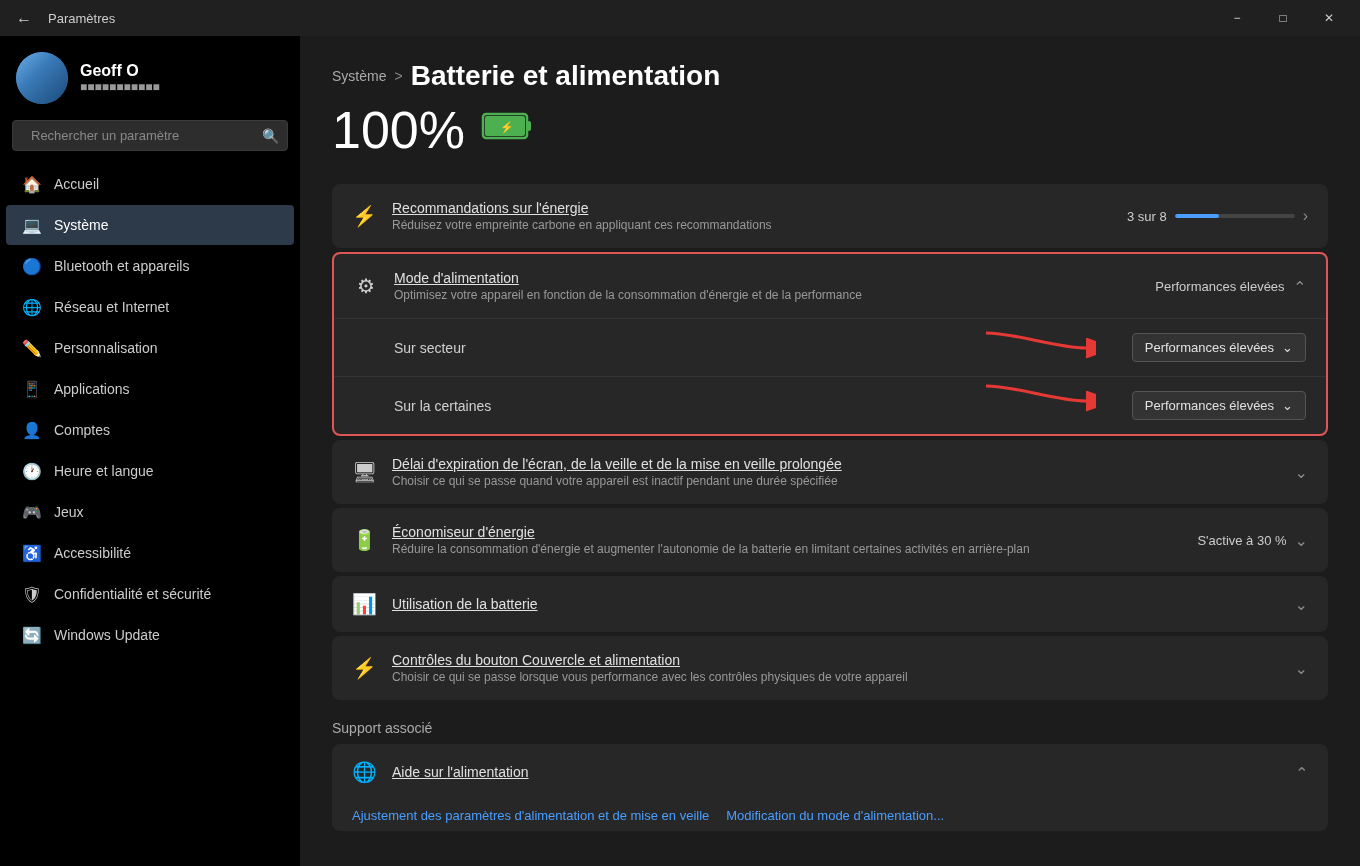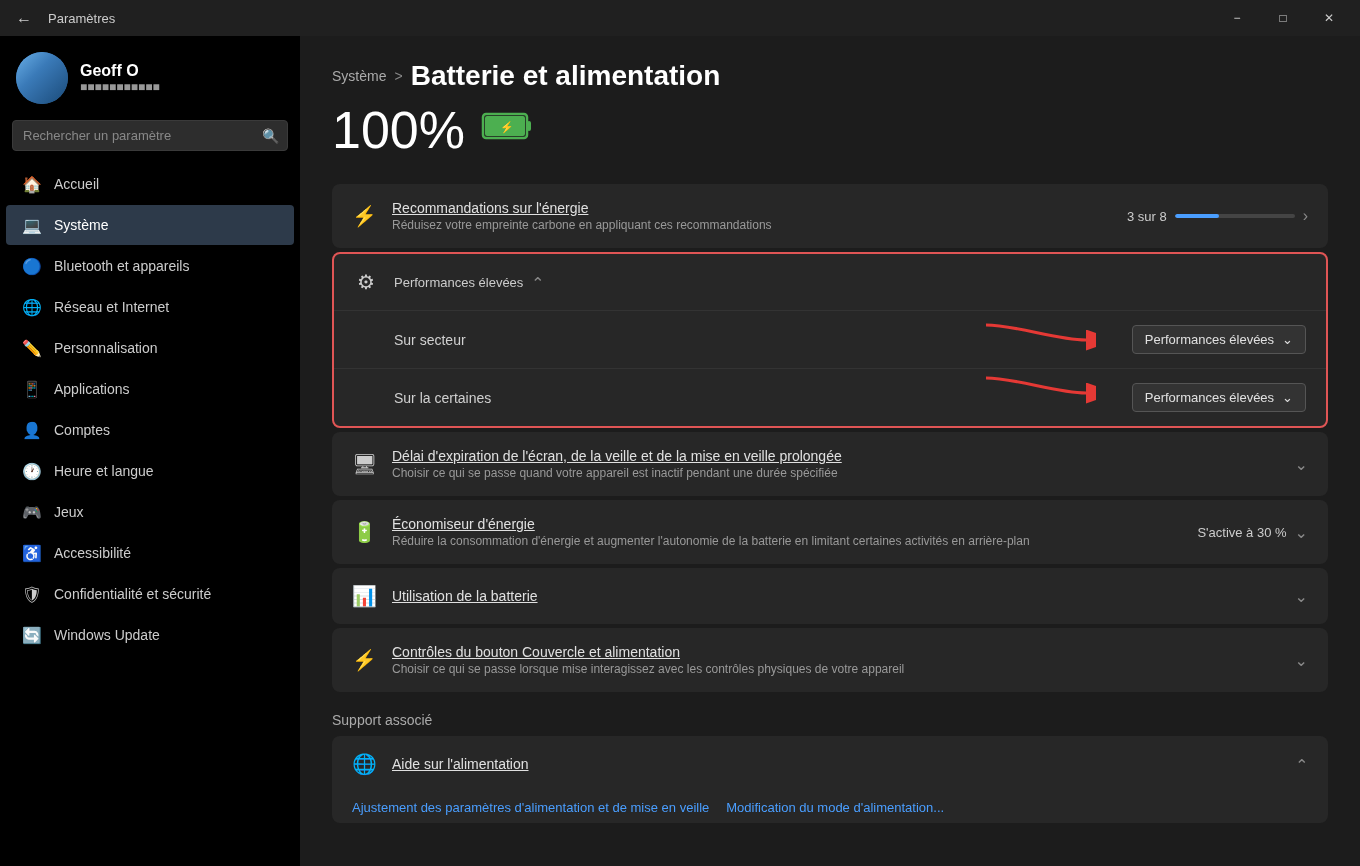--- a/index.html
+++ b/index.html
@@ -114,21 +114,21 @@
     .search-box {
       margin: 8px 12px 4px 12px;
       position: relative;
     }
     .search-input {
       width: 100%;
       background: #2d2d2d;
       border: 1px solid #3a3a3a;
       border-radius: 4px;
       color: #ccc;
-      padding: 7px 32px 7px 10px;
+      padding: 7px 32px 7px 18px;
       font-size: 13px;
       outline: none;
     }
     .search-input::placeholder { color: #888; }
     .search-icon-wrap {
       position: absolute;
       right: 8px;
       top: 50%;
       transform: translateY(-50%);
       color: #888;
@@ -438,20 +438,24 @@
             <div class="progress-bar-fill" style="width: 37%;"></div>
           </div>
           <span class="chevron">›</span>
         </div>
       </div>
     </div>
 
     <div class="section-card highlighted" style="margin-bottom:4px; position:relative;">
       <div class="section-row">
         <div class="section-row-icon">⚙</div>
+        <div class="section-row-content">
+          <div class="section-row-title">Mode d'alimentation</div>
+          <div class="section-row-sub">Optimisez votre appareil en fonction de la consommation d'énergie et de la performance</div>
+        </div>
         <div class="section-row-right">
           <span>Performances élevées</span>
           <span class="chevron"><span class="chevron-up">⌄</span></span>
         </div>
       </div>
 
       <div style="position:relative;">
 
         <svg style="position:absolute; right: 230px; top: 5px; pointer-events:none; z-index:10;" width="120" height="50">
           <defs>
@@ -524,21 +528,21 @@
           <span class="chevron">⌄</span>
         </div>
       </div>
     </div>
 
     <div class="section-card" style="margin-bottom:16px;">
       <div class="section-row">
         <div class="section-row-icon">⚡</div>
         <div class="section-row-content">
           <div class="section-row-title">Contrôles du bouton Couvercle et alimentation</div>
-          <div class="section-row-sub">Choisir ce qui se passe lorsque mise interagissez avec les contrôles physiques de votre appareil</div>
+          <div class="section-row-sub">Choisir ce qui se passe lorsque vous performance avec les contrôles physiques de votre appareil</div>
         </div>
         <div class="section-row-right">
           <span class="chevron">⌄</span>
         </div>
       </div>
     </div>
 
     <div class="support-title">Support associé</div>
 
     <div class="section-card">

